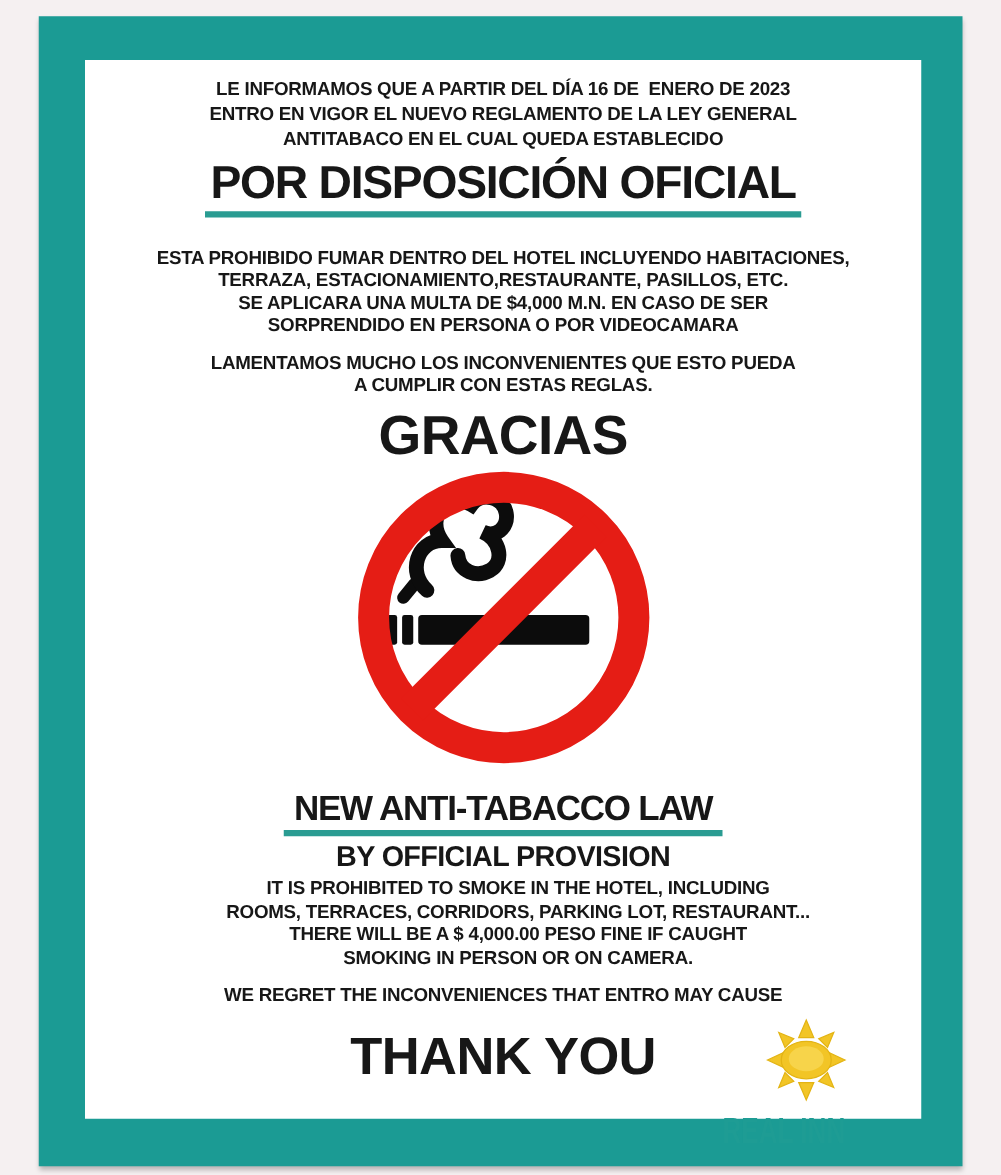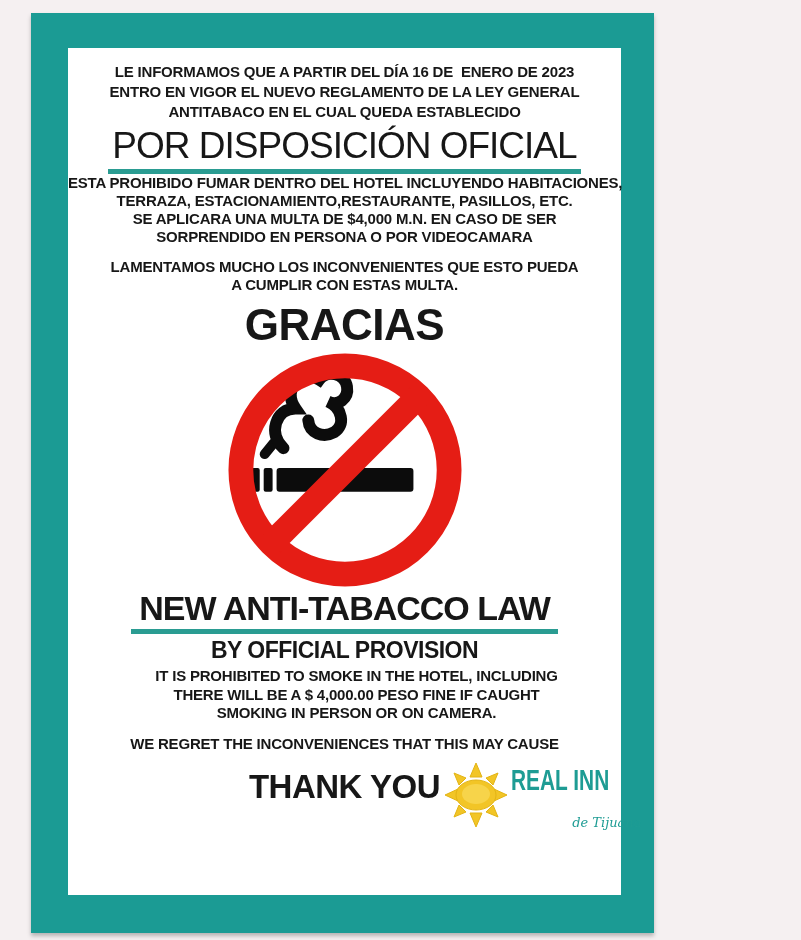--- a/index.html
+++ b/index.html
@@ -15,88 +15,88 @@
   html,body{width:801px;height:940px;}
   body{
     background:var(--page-bg);
     font-family:"Liberation Sans","DejaVu Sans",sans-serif;
     color:var(--ink);
     position:relative;
     overflow:hidden;
   }
   .frame{
     position:absolute;
-    left:31px;top:13px;width:623px;height:920px;
+    left:31px;top:13px;width:739px;height:920px;
     background:var(--frame-teal);
     box-shadow:0 3px 4px rgba(0,0,0,.25);
   }
   .sheet{
     position:absolute;
     left:37px;top:35px;right:33px;bottom:38px;
     background:#ffffff;
     text-align:center;
     padding-top:12px;
   }
   .line{white-space:pre;}
   .intro{
     font-size:15px;font-weight:bold;line-height:20px;letter-spacing:-0.2px;
     margin-top:2px;
   }
   .heading-es{
     display:inline-block;
-    font-size:37px;font-weight:normal;letter-spacing:-1px;
+    font-size:37px;font-weight:bold;letter-spacing:-1px;
     border-bottom:5px solid var(--underline-teal);
     padding:0 4px 1px 4px;
     margin-top:3px;
     line-height:1.15;
     text-align:center;
   }
   .body-block{
     font-size:15px;font-weight:bold;line-height:18px;letter-spacing:-0.2px;
   }
-  .block-es1{margin-top:0;}
+  .block-es1{margin-top:24px;}
   .block-es2{margin-top:12px;}
   .gracias{
     font-size:44px;font-weight:bold;letter-spacing:-0.5px;
     margin-top:7px;line-height:1.1;
   }
   .sign-wrap{margin-top:2px;line-height:0;}
   .sign-wrap svg{width:238px;height:238px;}
   .ring{stroke:var(--red);fill:none;}
   .slash{stroke:var(--red);}
   .cig{fill:#0c0c0c;}
   .smoke{fill:none;stroke:#0c0c0c;}
   .heading-en{
     display:inline-block;
-    font-size:34px;font-weight:bold;letter-spacing:-1px;
+    font-size:28px;font-weight:bold;letter-spacing:-1px;
     border-bottom:5px solid var(--underline-teal);
     padding:0 8px 1px 8px;
-    margin-top:0;
+    margin-top:18px;
     line-height:1.15;
   }
   .sub-en{
     font-size:23px;font-weight:bold;letter-spacing:-0.5px;
     margin-top:4px;line-height:1.1;
   }
   .block-en1{margin-top:4px;line-height:18.5px;padding-left:24px;}
   .block-en2{margin-top:7px;line-height:27px;}
   .footer{
     position:relative;
     margin-top:3px;
     height:72px;
   }
   .thankyou{
-    font-size:33px;font-weight:bold;letter-spacing:-0.5px;
+    font-size:42px;font-weight:bold;letter-spacing:-0.5px;
     padding-top:8px;
   }
   .logo{
     position:absolute;
     right:6px;top:0;
     width:172px;height:70px;
-    display:flex;align-items:flex-end;
+    display:flex;align-items:center;flex-direction:column;
   }
   .logo-sun{flex:0 0 auto;}
   .logo-text{margin-left:2px;margin-top:8px;}
   .logo-name{
     color:var(--logo-teal);
     font-weight:bold;
     font-size:29px;
     letter-spacing:0px;
     transform:scaleX(0.72);
     transform-origin:left center;
@@ -131,21 +131,21 @@
 
     <div class="body-block block-es1">
       <div class="line">ESTA PROHIBIDO FUMAR DENTRO DEL HOTEL INCLUYENDO HABITACIONES,</div>
       <div class="line">TERRAZA, ESTACIONAMIENTO,RESTAURANTE, PASILLOS, ETC.</div>
       <div class="line">SE APLICARA UNA MULTA DE $4,000 M.N. EN CASO DE SER</div>
       <div class="line">SORPRENDIDO EN PERSONA O POR VIDEOCAMARA</div>
     </div>
 
     <div class="body-block block-es2">
       <div class="line">LAMENTAMOS MUCHO LOS INCONVENIENTES QUE ESTO PUEDA</div>
-      <div class="line">A CUMPLIR CON ESTAS MULTA.</div>
+      <div class="line">A CUMPLIR CON ESTAS REGLAS.</div>
     </div>
 
     <div class="gracias">GRACIAS</div>
 
     <div class="sign-wrap">
       <svg viewBox="0 0 240 240" aria-hidden="true">
         <circle cx="120" cy="120" r="116" fill="#ffffff"></circle>
         <g class="cig">
           <rect x="25" y="118" width="9" height="24" rx="2"></rect>
           <rect x="38" y="118" width="9" height="24" rx="2"></rect>
@@ -159,26 +159,27 @@
     </div>
 
     <div>
       <h1 class="heading-en">NEW ANTI-TABACCO LAW</h1>
     </div>
 
     <div class="sub-en">BY OFFICIAL PROVISION</div>
 
     <div class="body-block block-en1">
       <div class="line">IT IS PROHIBITED TO SMOKE IN THE HOTEL, INCLUDING</div>
+      <div class="line">ROOMS, TERRACES, CORRIDORS, PARKING LOT, RESTAURANT...</div>
       <div class="line">THERE WILL BE A $ 4,000.00 PESO FINE IF CAUGHT</div>
       <div class="line">SMOKING IN PERSON OR ON CAMERA.</div>
     </div>
 
     <div class="body-block block-en2">
-      <div class="line">WE REGRET THE INCONVENIENCES THAT THIS MAY CAUSE</div>
+      <div class="line">WE REGRET THE INCONVENIENCES THAT ENTRO MAY CAUSE</div>
     </div>
 
     <div class="footer">
       <div class="thankyou">THANK YOU</div>
       <div class="logo">
         <svg class="logo-sun" width="66" height="70" viewBox="0 0 66 70" aria-hidden="true">
           <g fill="var(--sun-yellow)" stroke="#e3b414" stroke-width="1">
             <g transform="translate(33,35)">
               <polygon points="0,-32 6,-18 -6,-18"></polygon>
               <polygon points="0,32 6,18 -6,18"></polygon>

